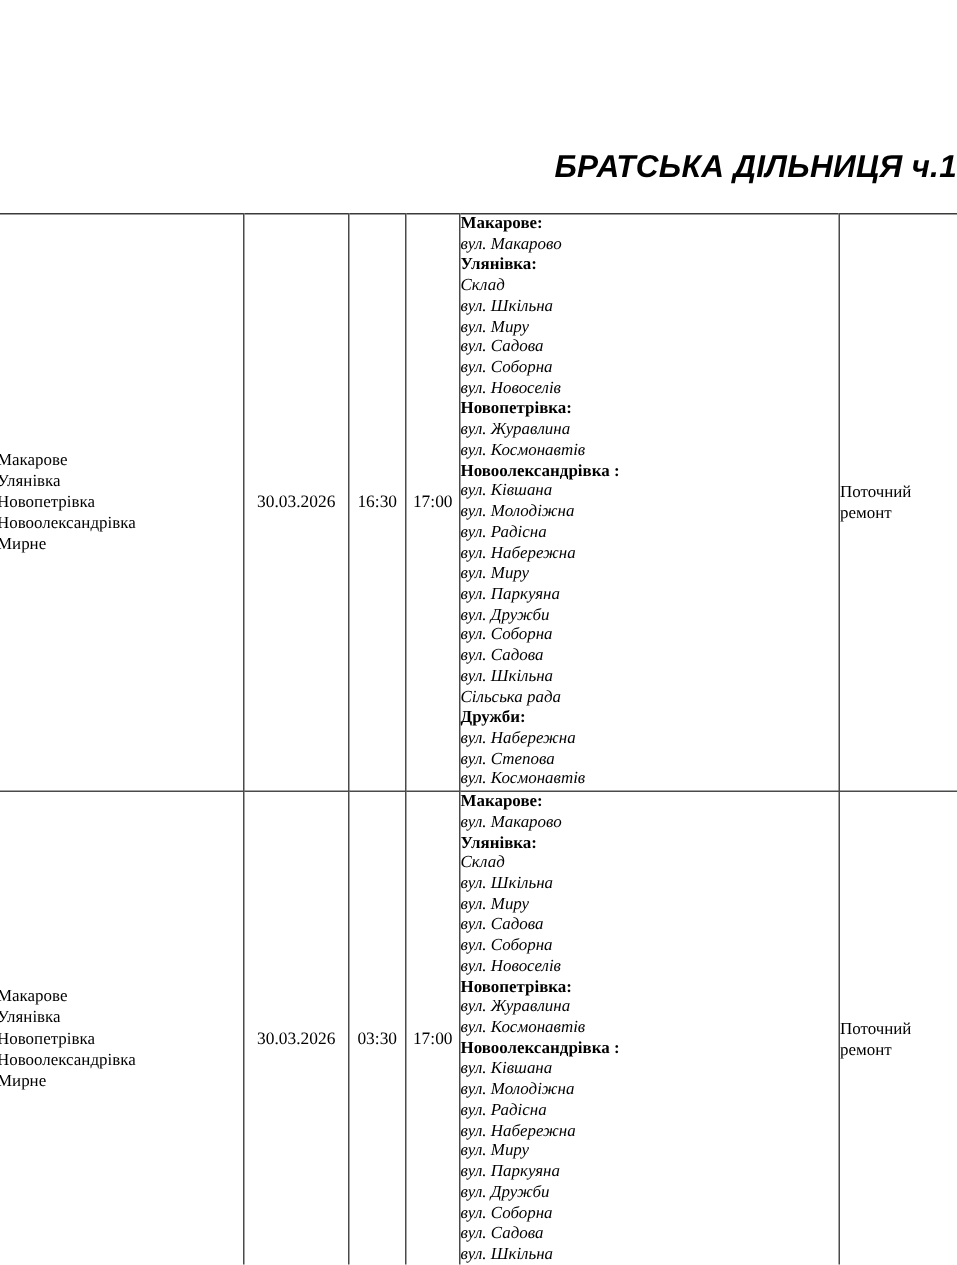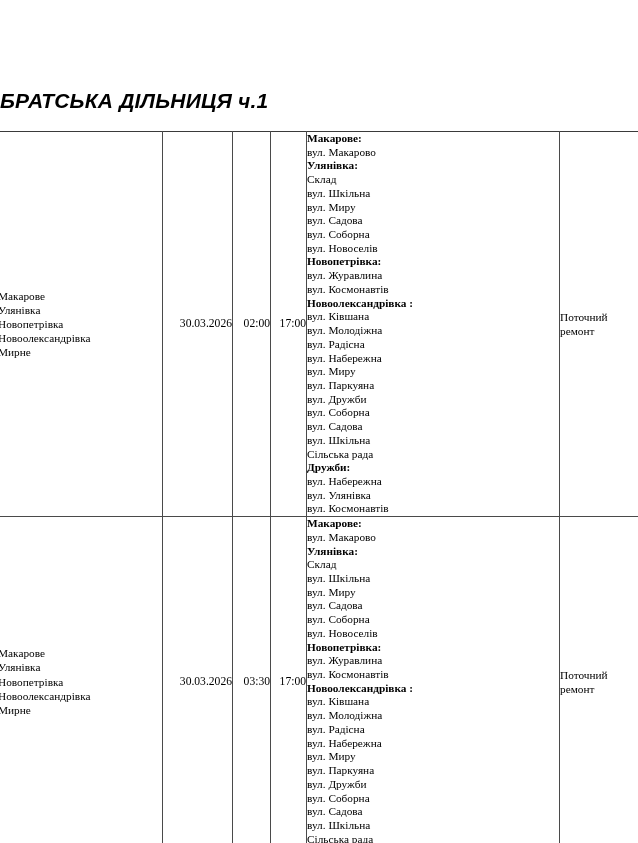--- a/index.html
+++ b/index.html
@@ -24,25 +24,26 @@
     box-sizing: border-box;
   }
 
   
   .doc-title {
     font-family: "Liberation Sans", "DejaVu Sans", sans-serif;
     font-weight: bold;
     font-style: italic;
     font-size: 21px;
     letter-spacing: 0.2px;
-    text-align: left;
+    text-align: right;
     padding-top: 88px;
     padding-bottom: 0;
     line-height: 26px;
     white-space: nowrap;
+    margin-top: 11px;
   }
 
   
   .outage-table {
     border-collapse: collapse;
     width: 644px;
     margin-left: -3px;
     margin-top: 17px;
     table-layout: fixed;
     border-top: 1.4px solid #3a3a3a;
@@ -71,39 +72,40 @@
     font-size: 11.3px;
     line-height: 14.2px;
   }
   .settlement-line {
     white-space: nowrap;
   }
 
   .cell-date,
   .cell-start,
   .cell-end {
-    text-align: right;
+    text-align: center;
     font-size: 11.6px;
     line-height: 14px;
     white-space: nowrap;
   }
 
   .cell-addresses {
     padding: 7px 4px 6px 6px;
     font-size: 11.3px;
     line-height: 13.72px;
     vertical-align: top;
   }
   .addr-group { margin: 0; }
   .addr-head {
     font-weight: bold;
     white-space: nowrap;
   }
   .addr-line {
     white-space: nowrap;
+    font-style: italic;
   }
 
   .cell-status {
     padding: 6px 4px 6px 6px;
     font-size: 11.3px;
     line-height: 14.2px;
     vertical-align: middle;
   }
   .status-line { white-space: nowrap; }
 </style>
@@ -126,21 +128,21 @@
     <tbody>
         <tr class="data-row">
           <td class="cell-settlements">
             <div class="settlement-line">Макарове</div>
             <div class="settlement-line">Улянівка</div>
             <div class="settlement-line">Новопетрівка</div>
             <div class="settlement-line">Новоолександрівка</div>
             <div class="settlement-line">Мирне</div>
           </td>
           <td class="cell-date">30.03.2026</td>
-          <td class="cell-start">02:00</td>
+          <td class="cell-start">16:30</td>
           <td class="cell-end">17:00</td>
           <td class="cell-addresses">
             <div class="addr-group">
               <div class="addr-head">Макарове:</div>
               <div class="addr-line">вул. Макарово</div>
             </div>
             <div class="addr-group">
               <div class="addr-head">Улянівка:</div>
               <div class="addr-line">Склад</div>
               <div class="addr-line">вул. Шкільна</div>
@@ -164,21 +166,21 @@
               <div class="addr-line">вул. Паркуяна</div>
               <div class="addr-line">вул. Дружби</div>
               <div class="addr-line">вул. Соборна</div>
               <div class="addr-line">вул. Садова</div>
               <div class="addr-line">вул. Шкільна</div>
               <div class="addr-line">Сільська рада</div>
             </div>
             <div class="addr-group">
               <div class="addr-head">Дружби:</div>
               <div class="addr-line">вул. Набережна</div>
-              <div class="addr-line">вул. Улянівка</div>
+              <div class="addr-line">вул. Степова</div>
               <div class="addr-line">вул. Космонавтів</div>
             </div>
           </td>
           <td class="cell-status">
             <div class="status-line">Поточний</div>
             <div class="status-line">ремонт</div>
           </td>
         </tr>
         <tr class="data-row">
           <td class="cell-settlements">

